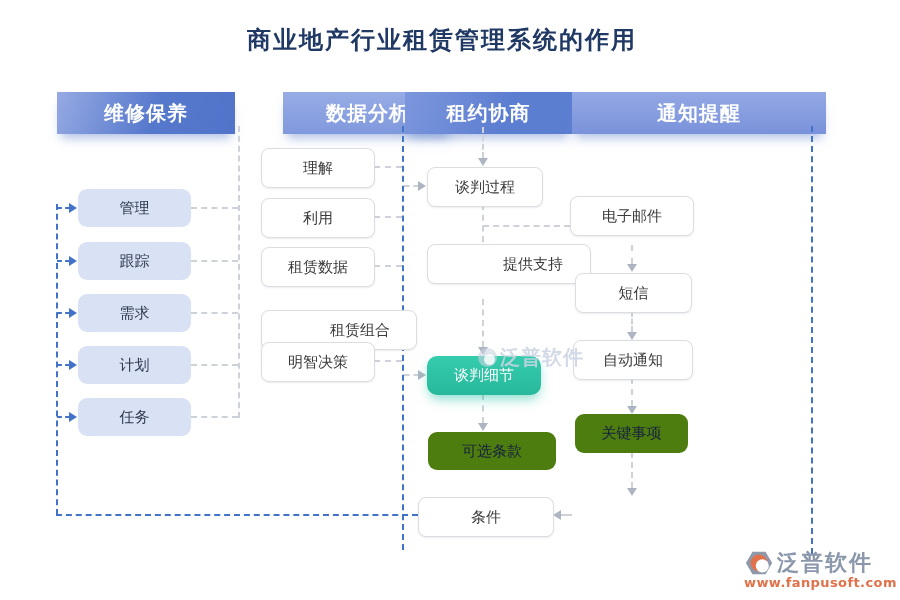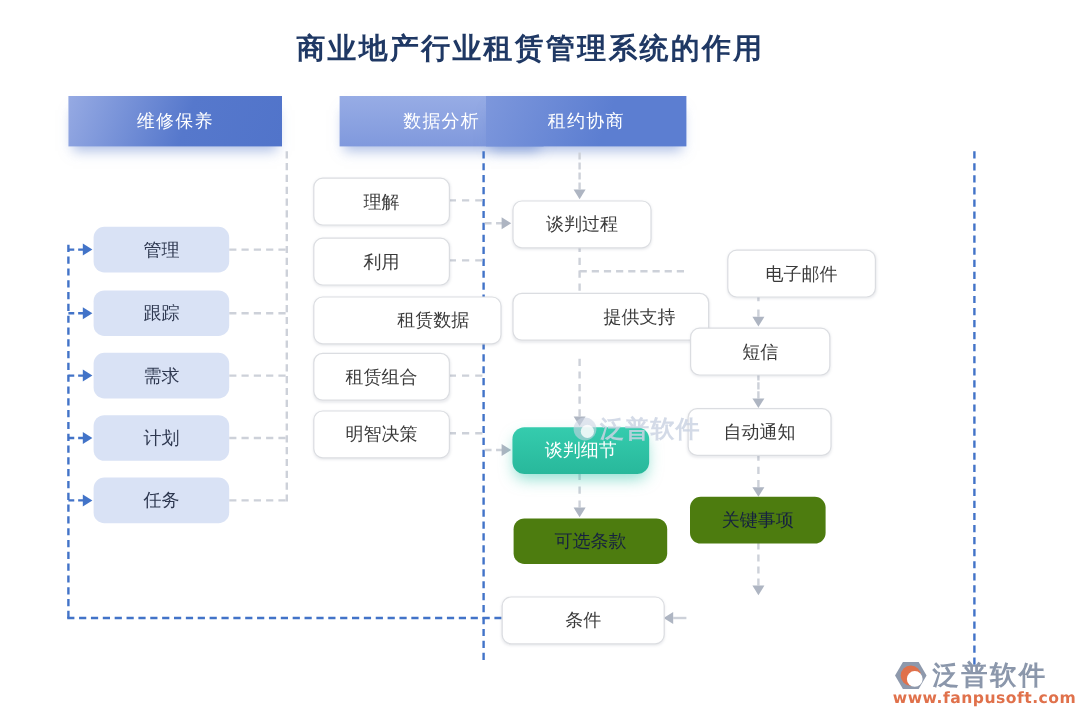--- a/index.html
+++ b/index.html
@@ -2,23 +2,23 @@
 <html><head>
 <meta charset="utf-8">
 <style>
   html,body{margin:0;padding:0;background:#fff;}
   .canvas{position:relative;width:900px;height:600px;background:#fff;overflow:hidden;
           font-family:"DejaVu Sans","Liberation Sans",sans-serif;}
   .title{position:absolute;top:24px;left:0;width:884px;margin:0;text-align:center;
          font-family:"DejaVu Serif","Liberation Serif",serif;font-weight:700;
          font-size:24px;color:#1F3864;letter-spacing:2px;}
   
-  .hdr{position:absolute;top:80px;height:42px;display:flex;align-items:center;justify-content:center;
-       color:#fff;font-size:15px;letter-spacing:1px;
-       box-shadow:0 8px 10px -4px rgba(108,139,208,.55);}
+  .hdr{position:absolute;top:92px;height:42px;display:flex;align-items:center;justify-content:center;
+       color:#fff;font-size:20px;letter-spacing:1px;
+       box-shadow:0 8px 10px -4px rgba(108,139,208,.55);font-weight:bold;}
   .seg1{left:57px;width:178px;background:linear-gradient(110deg,#96AAE3,#5678CC 55%,#5174CA);}
   .seg2{left:235px;width:170px;background:linear-gradient(180deg,#97ACE5,#8099DD);margin-left:48px;}
   .seg3{left:405px;width:167px;background:linear-gradient(110deg,#7D97DC,#5C7ED1 60%);}
   .seg4{left:572px;width:254px;background:linear-gradient(180deg,#93A8E3,#7A92DB);}
   
   .box{position:absolute;display:flex;align-items:center;justify-content:center;
        font-size:15px;z-index:2;white-space:nowrap;}
   .lav{background:#D9E2F5;border-radius:9px;color:#2E3850;}
   .white{background:#fff;border:1px solid #DBDDE1;border-radius:8px;color:#3A3A3A;
          box-shadow:0 1px 2px rgba(120,130,150,.15);}
@@ -48,20 +48,21 @@
 </head>
 <body>
 
 <div class="canvas">
 
   <h1 class="title">商业地产行业租赁管理系统的作用</h1>
 
   <div class="hdr seg1">维修保养</div>
   <div class="hdr seg2">数据分析</div>
   <div class="hdr seg3">租约协商</div>
+  <div class="hdr seg4">通知提醒</div>
 
   <div class="vl bl" style="left:56px;top:204px;height:311px;"></div>
   <div class="hl bl" style="left:56px;top:514px;width:362px;"></div>
   <div class="vl" style="left:238px;top:126px;height:292px;"></div>
   <div class="vl bl" style="left:402px;top:126px;height:424px;"></div>
   <div class="vl bl" style="left:811px;top:126px;height:428px;"></div>
 
   <div class="hl bl" style="left:57px;top:207px;width:13px;"></div>
   <div class="arr ar b" style="left:69px;top:203px;"></div>
   <div class="hl bl" style="left:57px;top:260px;width:13px;"></div>
@@ -112,31 +113,31 @@
   <div class="arr al" style="left:553px;top:510px;"></div>
 
   <div class="box lav" style="left:78px;top:189px;width:113px;height:38px;">管理</div>
   <div class="box lav" style="left:78px;top:242px;width:113px;height:38px;">跟踪</div>
   <div class="box lav" style="left:78px;top:294px;width:113px;height:38px;">需求</div>
   <div class="box lav" style="left:78px;top:346px;width:113px;height:38px;">计划</div>
   <div class="box lav" style="left:78px;top:398px;width:113px;height:38px;">任务</div>
 
   <div class="box white" style="left:261px;top:148px;width:112px;height:38px;">理解</div>
   <div class="box white" style="left:261px;top:198px;width:112px;height:38px;">利用</div>
-  <div class="box white" style="left:261px;top:247px;width:112px;height:38px;padding-left:43px;">租赁数据</div>
-  <div class="box white" style="left:261px;top:294px;width:112px;height:38px;">租赁组合</div>
+  <div class="box white" style="left:261px;top:247px;width:112px;height:38px;">租赁数据</div>
+  <div class="box white" style="left:261px;top:310px;width:112px;height:38px;padding-left:42px;">租赁组合</div>
   <div class="box white" style="left:261px;top:342px;width:112px;height:38px;">明智决策</div>
 
   <div class="box white" style="left:427px;top:167px;width:114px;height:38px;">谈判过程</div>
   <div class="box white" style="left:427px;top:244px;width:114px;height:38px;padding-left:48px;">提供支持</div>
   <div class="box teal" style="left:427px;top:356px;width:114px;height:39px;">谈判细节</div>
   <div class="box blue" style="left:428px;top:432px;width:128px;height:38px;">可选条款</div>
   <div class="box white" style="left:418px;top:497px;width:134px;height:38px;">条件</div>
 
-  <div class="box white" style="left:570px;top:208px;width:122px;height:38px;margin-left:36px;">电子邮件</div>
+  <div class="box white" style="left:570px;top:196px;width:122px;height:38px;">电子邮件</div>
   <div class="box white" style="left:575px;top:273px;width:115px;height:38px;">短信</div>
   <div class="box white" style="left:573px;top:340px;width:118px;height:38px;">自动通知</div>
   <div class="box blue" style="left:575px;top:414px;width:113px;height:39px;">关键事项</div>
 
   <div class="wm">
     <span class="wm-ico"></span>
     <span>泛普软件</span>
   </div>
 
   <div class="brand">

